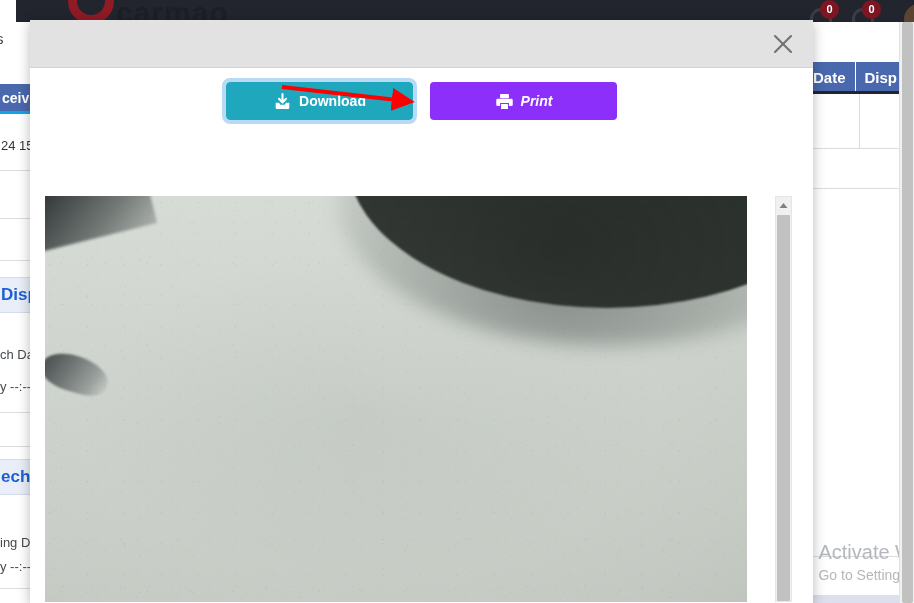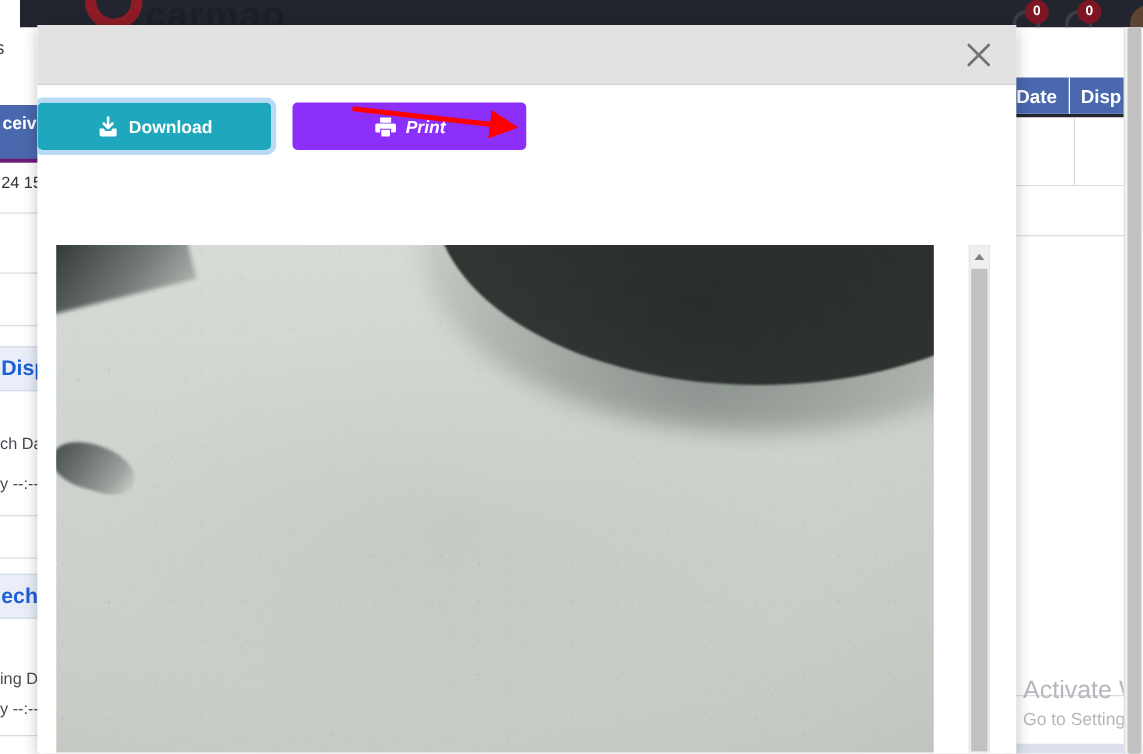--- a/index.html
+++ b/index.html
@@ -61,22 +61,22 @@
     position: absolute; left: 0; top: 22px; width: 32px; height: 581px;
     background: #ffffff;
     border-right: 1px solid #c9c9c9;
     overflow: hidden;
   }
   .bg-left-tabtext {
     position: absolute; left: -4px; top: 8px;
     font-size: 15px; color: #3e4349;
   }
   .bg-th-received {
-    position: absolute; left: 0; top: 62px; width: 32px; height: 46px;
-    background: #4a68ad; border-bottom: 3px solid #701a75;
+    position: absolute; left: 0; top: 62px; width: 32px; height: 30px;
+    background: #4a68ad; border-bottom: 3px solid #0ea5e9;
     color: #ffffff; font-size: 14px; font-weight: bold;
     line-height: 28px; padding-left: 2px; white-space: nowrap;
   }
   .bg-cell-date {
     position: absolute; left: 0; top: 110px; width: 32px; height: 28px;
     color: #313538; font-size: 13px; line-height: 28px;
     white-space: nowrap; padding-left: 1px;
   }
   .bg-row-line {
     position: absolute; left: 0; width: 32px; height: 1px; background: #dddddd;
@@ -170,21 +170,21 @@
   }
   .modal-close svg { display: block; }
 
   .modal-body {
     position: relative;
     height: 534px; background: #ffffff;
     padding: 0;
   }
 
   .action-bar {
-    display: flex; justify-content: flex-start; gap: 17px;
+    display: flex; justify-content: center; gap: 17px;
     padding-top: 14px;
   }
   .btn {
     display: inline-flex; align-items: center; justify-content: center;
     gap: 7px;
     height: 38px; width: 187px;
     border: none; border-radius: 4px;
     color: #ffffff; font-size: 14px; font-weight: bold;
     cursor: pointer;
     font-family: "Liberation Sans", sans-serif;

